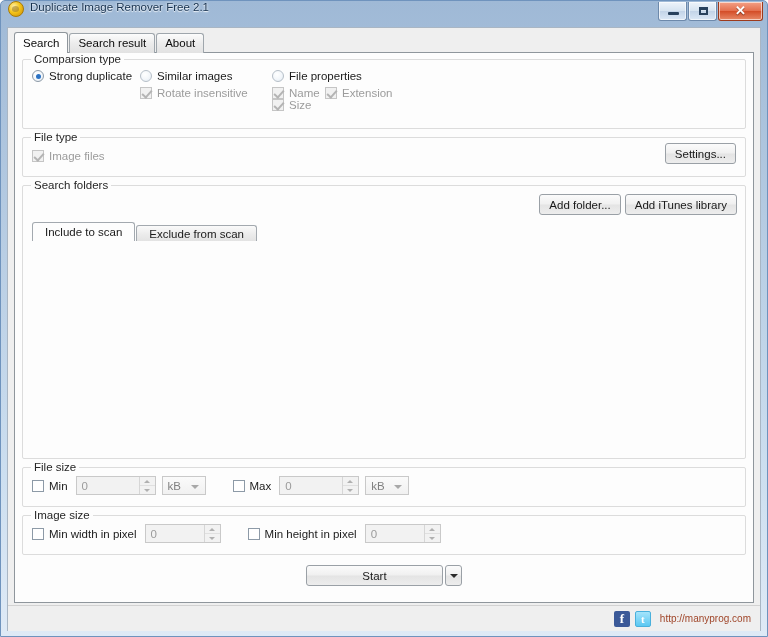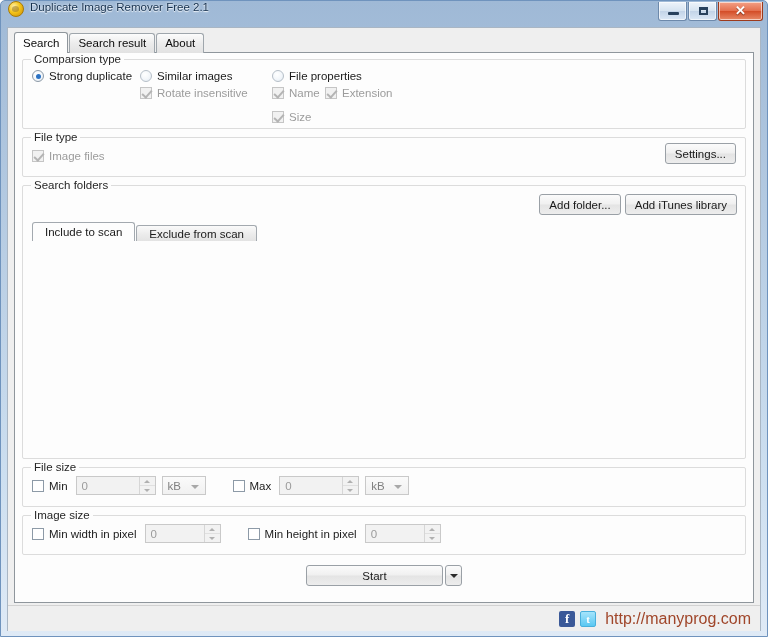--- a/index.html
+++ b/index.html
@@ -439,21 +439,21 @@
     border: 1px solid #49b0dc;
     box-sizing: border-box;
     color: #ffffff;
     font-family: "Liberation Serif", serif;
     font-weight: bold;
     font-size: 11px;
     line-height: 14px;
     text-align: center;
   }
   .weblink {
-    font-size: 16px;
+    font-size: 10px;
     color: #a0462a;
     margin-left: 4px;
     white-space: nowrap;
     cursor: default;
   }
 
   .row { display: flex; align-items: center; }
 </style>
 </head>
 <body>
@@ -520,21 +520,21 @@
               <div class="ctl disabled" style="width:53px;">
                 <span class="cb dis on"></span>
                 <span>Name</span>
               </div>
               <div class="ctl disabled">
                 <span class="cb dis on"></span>
                 <span>Extension</span>
               </div>
             </div>
 
-            <div class="row" style="margin-top:12px;">
+            <div class="row" style="margin-top:0;">
               <div style="width:240px;"></div>
               <div class="ctl disabled">
                 <span class="cb dis on"></span>
                 <span>Size</span>
               </div>
             </div>
           </div>
         </div>
 
         <div class="group" style="height:38px;">

